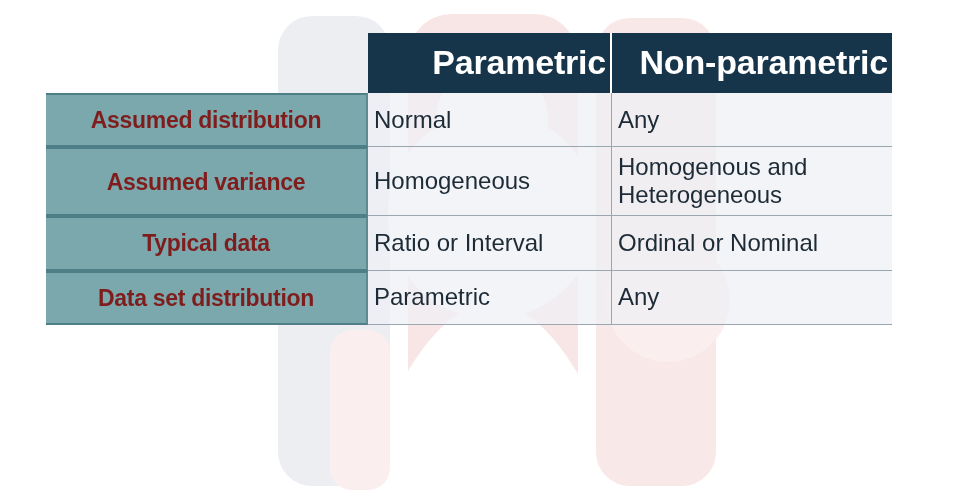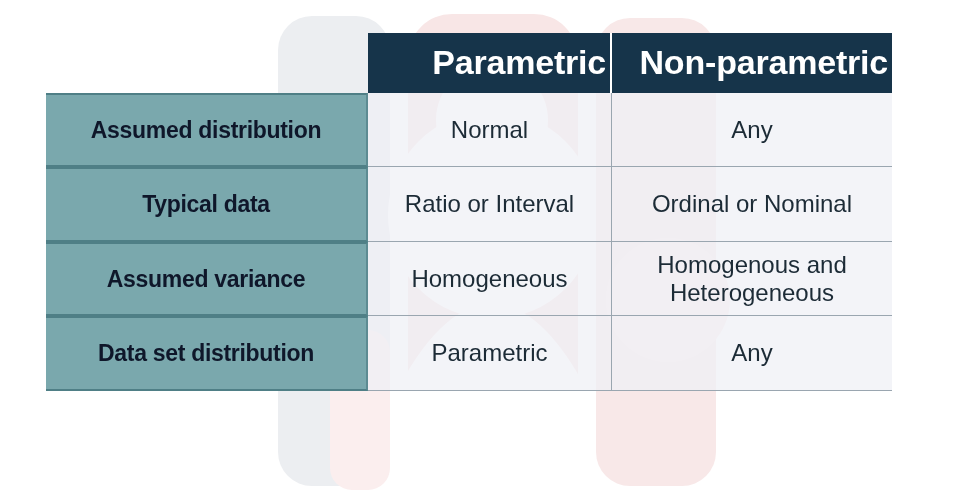--- a/index.html
+++ b/index.html
@@ -55,41 +55,41 @@
   thead th.corner-cell {
     background: transparent;
   }
   thead th.hdr-a {
     border-right: 2px solid #ffffff;
   }
 
   
   td.row-label {
     background: #7aa8ad;
-    color: #0f172a;
+    color: #7f1d1d;
     font-weight: bold;
     font-size: 23px;
     letter-spacing: -0.3px;
     text-align: center;
     vertical-align: middle;
-    padding: 22px 5px;
+    padding: 12px 5px;
     border-top: 2px solid #4f7f86;
     border-bottom: 2px solid #4f7f86;
     border-right: 2px solid #5d8b92;
     line-height: 1.15;
     margin-left: 20px;
   }
 
   
   td.value-cell {
     background: rgba(238,240,245,0.72);
     color: #1c2b36;
     font-size: 24px;
     font-weight: normal;
-    text-align: center;
+    text-align: left;
     vertical-align: middle;
     padding: 6px 6px;
     border-bottom: 1.5px solid #9aa6b0;
     line-height: 1.16;
   }
   td.value-a {
     border-right: 1.5px solid #9aa6b0;
   }
 
   tbody tr:first-child td.value-cell {
@@ -129,29 +129,29 @@
 
   <tbody>
 
     <tr>
       <td class="row-label">Assumed distribution</td>
       <td class="value-cell value-a">Normal</td>
       <td class="value-cell value-b">Any</td>
     </tr>
 
     <tr>
+      <td class="row-label">Assumed variance</td>
+      <td class="value-cell value-a">Homogeneous</td>
+      <td class="value-cell value-b">Homogenous and Heterogeneous</td>
+    </tr>
+
+    <tr>
       <td class="row-label">Typical data</td>
       <td class="value-cell value-a">Ratio or Interval</td>
       <td class="value-cell value-b">Ordinal or Nominal</td>
-    </tr>
-
-    <tr>
-      <td class="row-label">Assumed variance</td>
-      <td class="value-cell value-a">Homogeneous</td>
-      <td class="value-cell value-b">Homogenous and Heterogeneous</td>
     </tr>
 
     <tr>
       <td class="row-label">Data set distribution</td>
       <td class="value-cell value-a">Parametric</td>
       <td class="value-cell value-b">Any</td>
     </tr>
 
 
 

